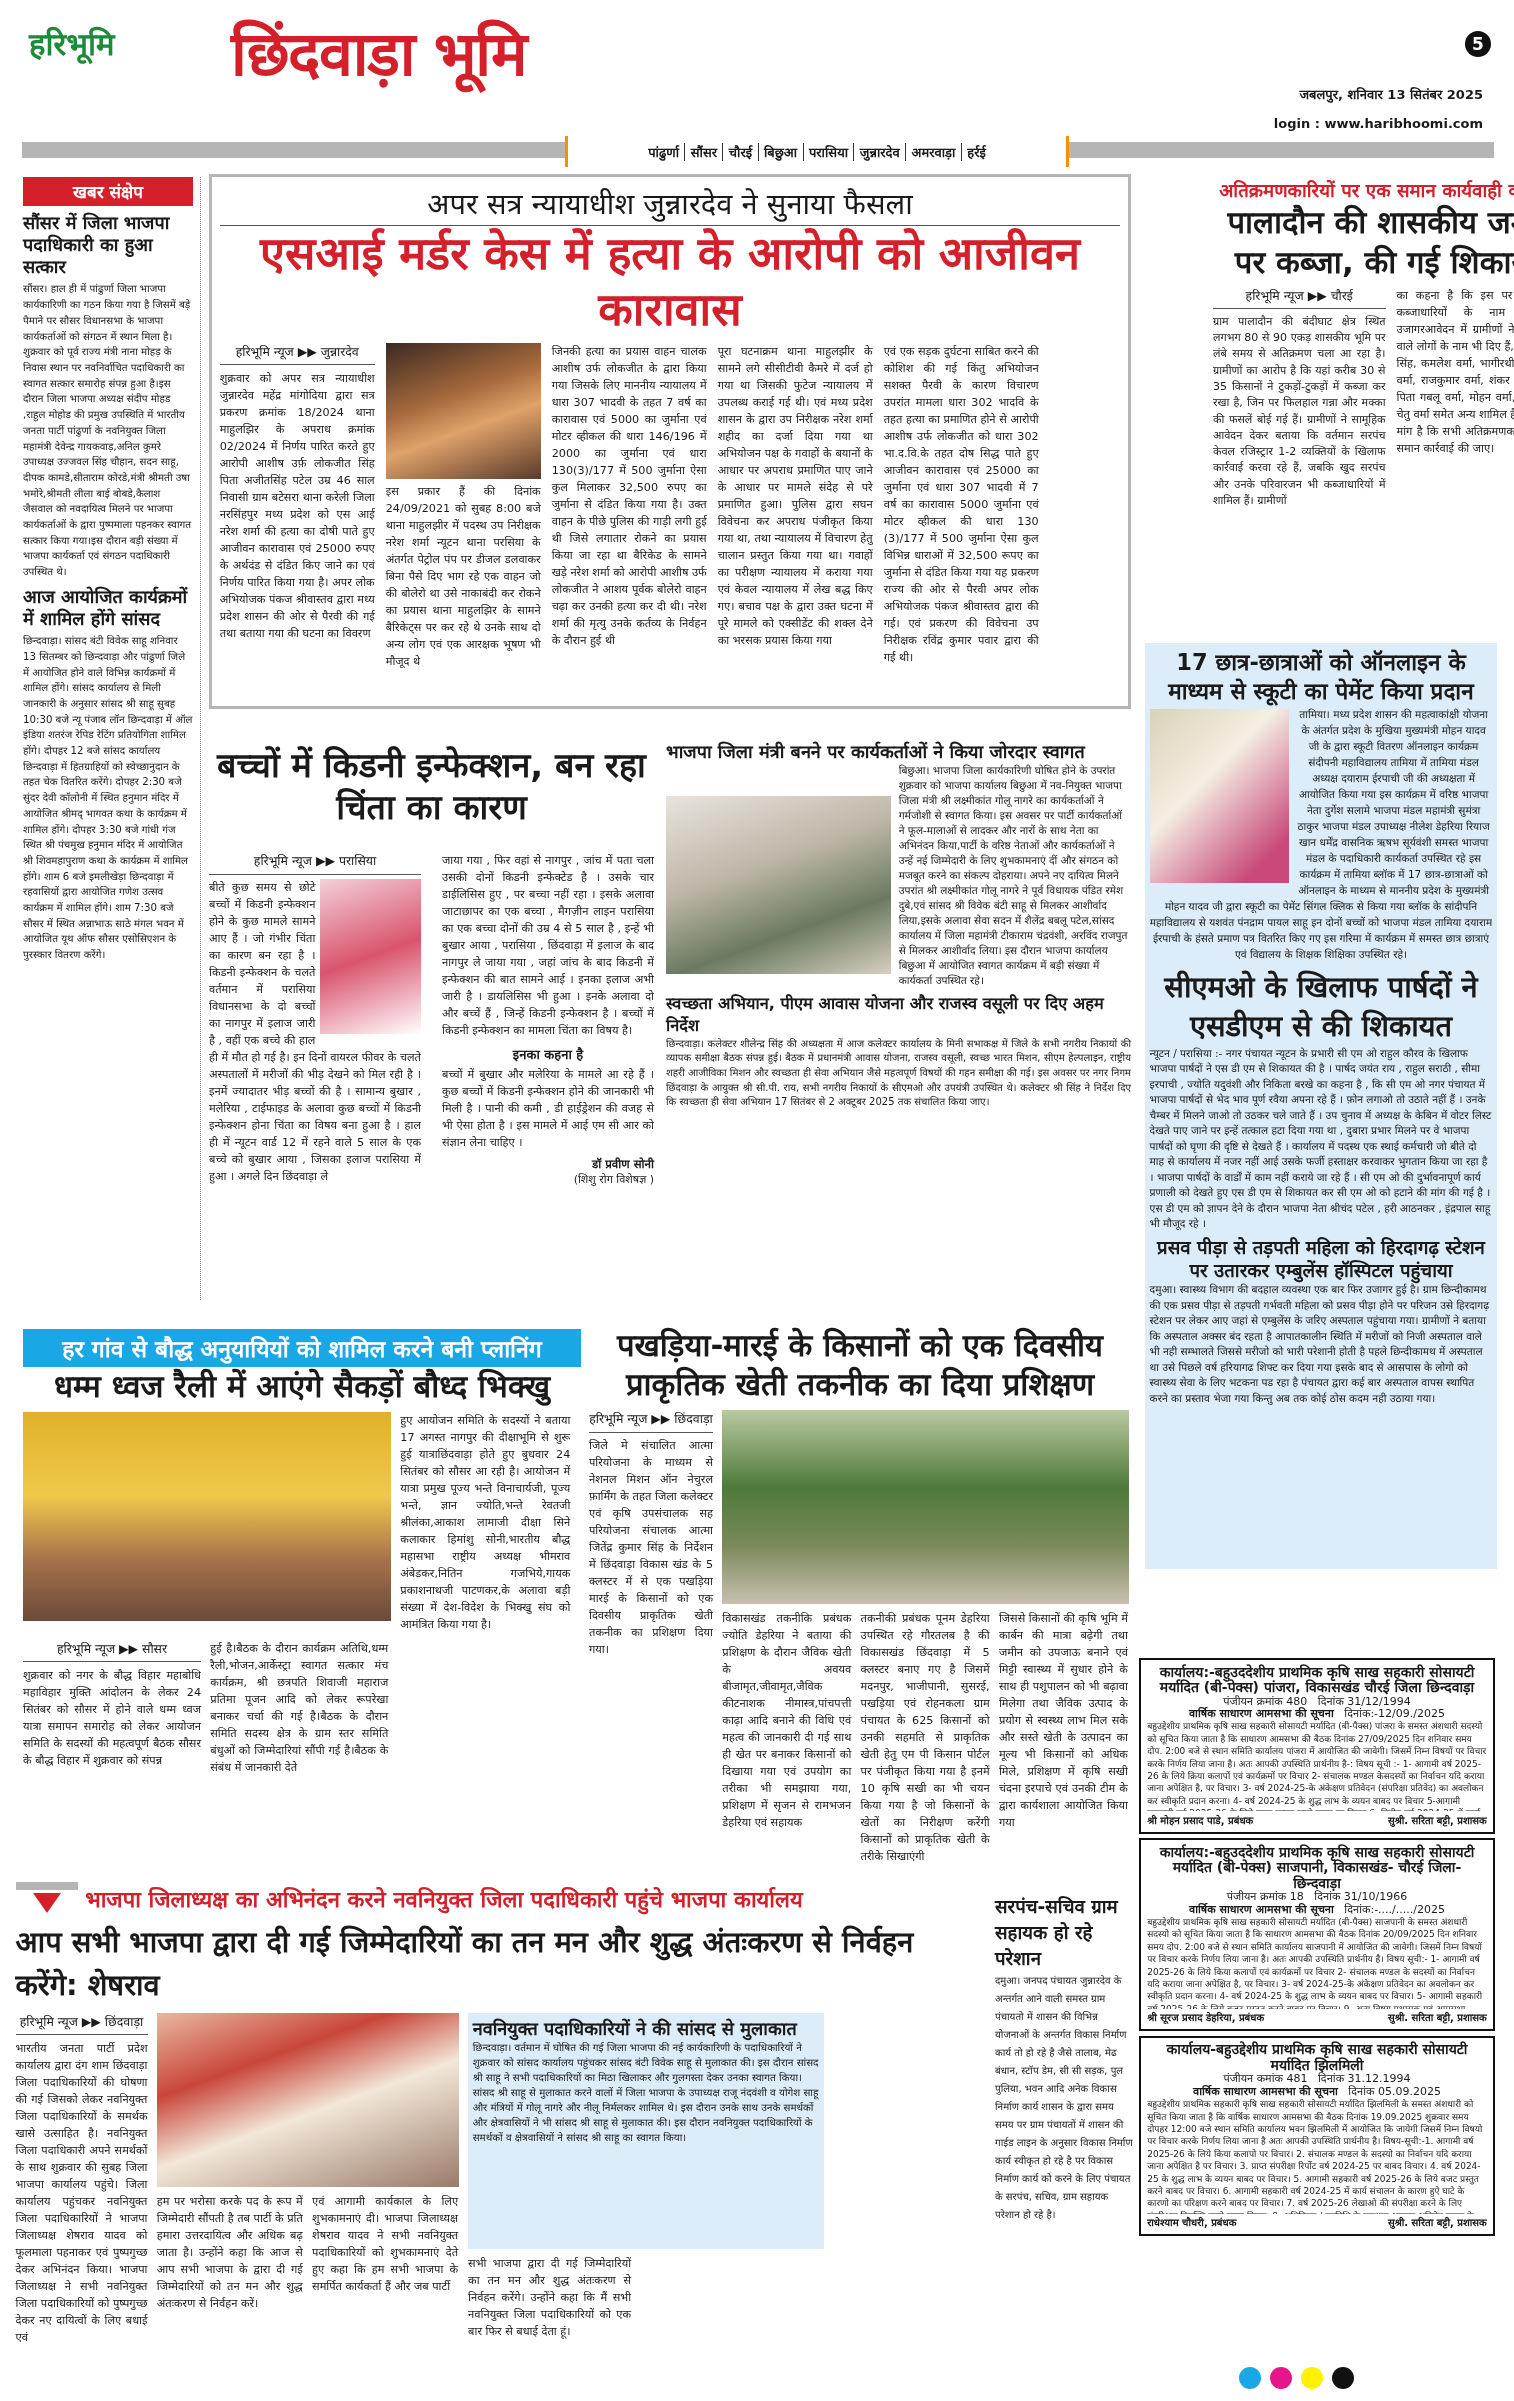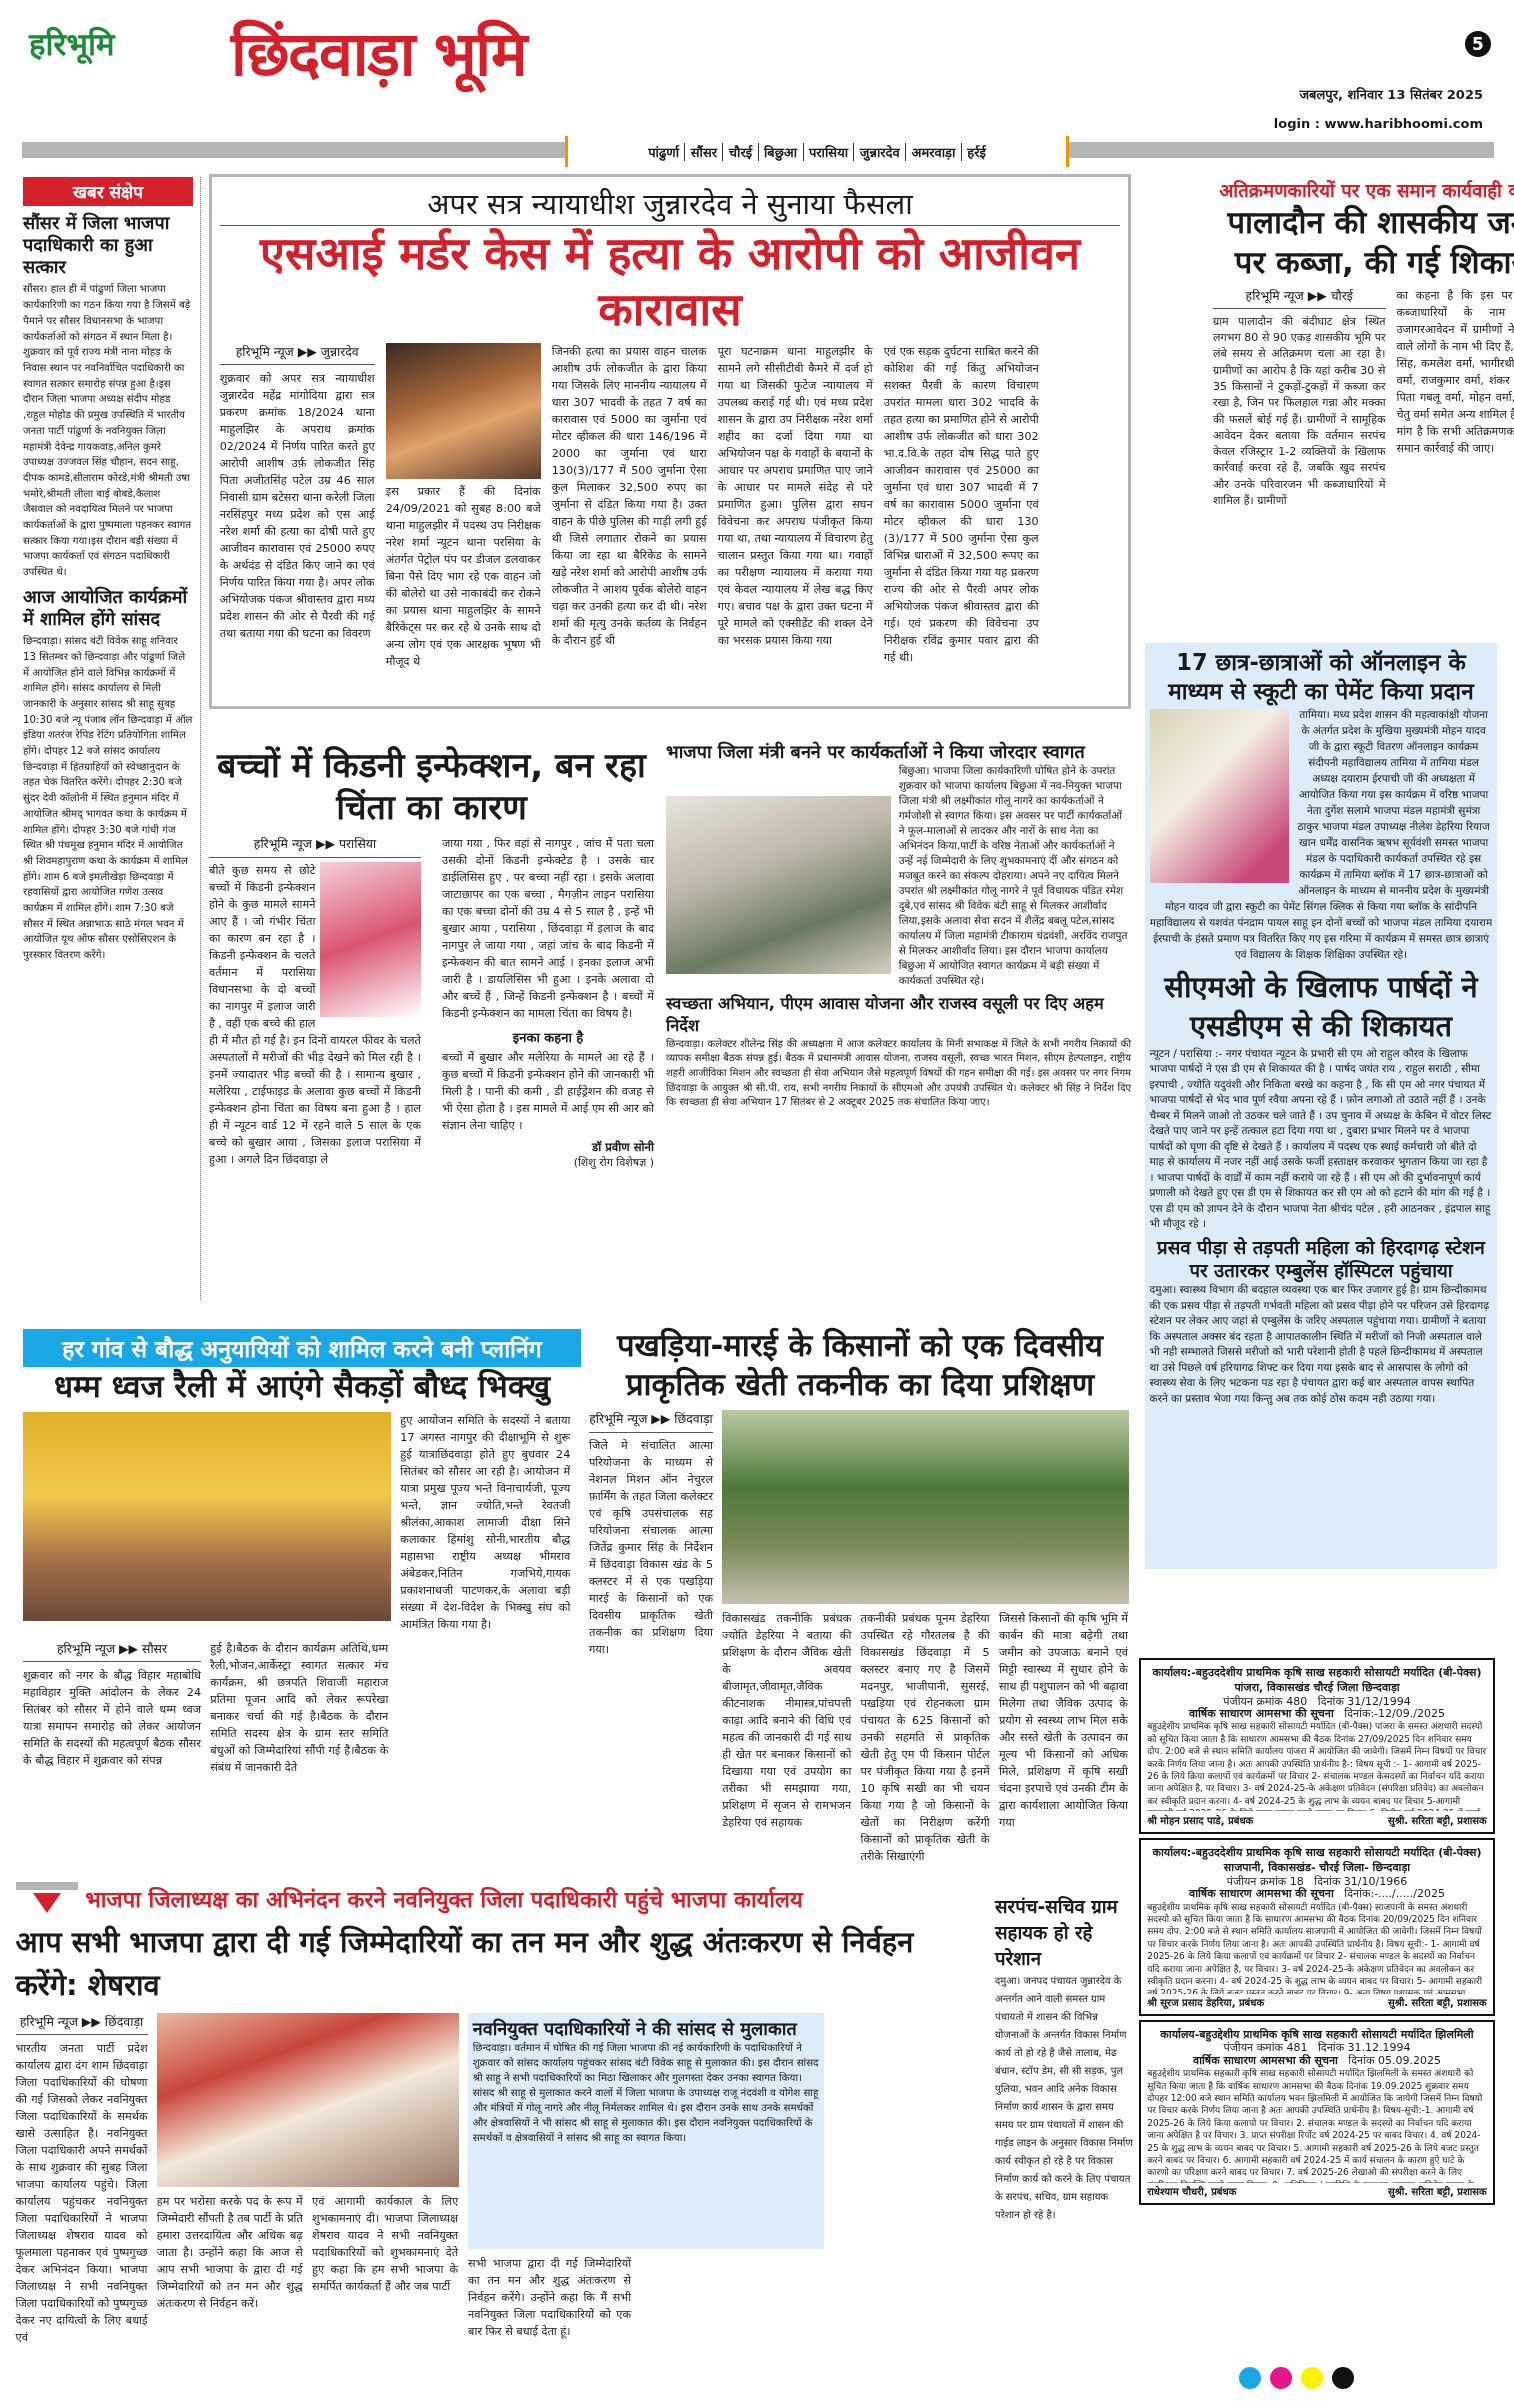--- a/index.html
+++ b/index.html
@@ -15,21 +15,21 @@
 .loc-bar span{font-size:13px;font-weight:bold;padding:0 5.4px;border-right:1.5px solid #333}
 .loc-bar span:last-child{border-right:none}
 .col{font-size:11.2px;line-height:17px;text-align:justify}
 .kicker{background:#d3202a;color:#fff;font-weight:bold;font-size:17px;text-align:center}
 .h-small{font-weight:bold;font-size:21px;line-height:26px}
 .byline{font-size:12.4px;border-bottom:1.5px solid #555;padding-bottom:4.6px;text-align:center}
 .red-head{color:#d3202a;font-weight:bold}
 .box-lb{background:#dcecf8}
 .photo{background:linear-gradient(135deg,#8a6a55,#c9a27f 45%,#6d4a3a);}
 .notice{border:2.3px solid #111;padding:4.6px 6.2px;font-size:9px;line-height:12.4px}
-.notice h4{font-size:11px;text-align:center;line-height:15.5px}
+.notice h4{font-size:14px;text-align:center;line-height:15.5px}
 .notice .c{text-align:center;font-size:11px}
 .sign{display:flex;justify-content:space-between;font-weight:bold;font-size:10px;margin-top:3.1px}
 .vrule{border-left:0.8px dotted #777}
 .dot{border-radius:50%;width:22px;height:22px;position:absolute;top:2367px}
 </style>
 </head>
 <body>
 
 <div class="abs masthead-brand">हरिभूमि</div>
 <div class="abs masthead-title">छिंदवाड़ा भूमि</div>
@@ -94,21 +94,21 @@
     <div style="font-size:10.5px;line-height:16px;text-align:center">तामिया। मध्य प्रदेश शासन की महत्वाकांक्षी योजना के अंतर्गत प्रदेश के मुखिया मुख्यमंत्री मोहन यादव जी के द्वारा स्कूटी वितरण ऑनलाइन कार्यक्रम संदीपनी महाविद्यालय तामिया में तामिया मंडल अध्यक्ष दयाराम ईरपाची जी की अध्यक्षता में आयोजित किया गया इस कार्यक्रम में वरिष्ठ भाजपा नेता दुर्गेश सलामे भाजपा मंडल महामंत्री सुमंत्रा ठाकुर भाजपा मंडल उपाध्यक्ष नीलेश डेहरिया रियाज खान धर्मेंद्र वासनिक ऋषभ सूर्यवंशी समस्त भाजपा मंडल के पदाधिकारी कार्यकर्ता उपस्थित रहे इस कार्यक्रम में तामिया ब्लॉक में 17 छात्र-छात्राओं को ऑनलाइन के माध्यम से माननीय प्रदेश के मुख्यमंत्री मोहन यादव जी द्वारा स्कूटी का पेमेंट सिंगल क्लिक से किया गया ब्लॉक के सांदीपनि महाविद्यालय से यशवंत पंनद्राम पायल साहू इन दोनों बच्चों को भाजपा मंडल तामिया दयाराम ईरपाची के हंसते प्रमाण पत्र वितरित किए गए इस गरिमा में कार्यक्रम में समस्त छात्र छात्राएं एवं विद्यालय के शिक्षक शिक्षिका उपस्थित रहे।</div>
   </div>
   <div style="font-size:29px;font-weight:bold;text-align:center;line-height:39px;margin-top:6.2px">सीएमओ के खिलाफ पार्षदों ने एसडीएम से की शिकायत</div>
   <div style="font-size:10.5px;line-height:15.5px">न्यूटन / परासिया :- नगर पंचायत न्यूटन के प्रभारी सी एम ओ राहुल कौरव के खिलाफ भाजपा पार्षदों ने एस डी एम से शिकायत की है । पार्षद जयंत राय , राहुल सराठी , सीमा इरपाची , ज्योति यदुवंशी और निकिता बरखे का कहना है , कि सी एम ओ नगर पंचायत में भाजपा पार्षदों से भेद भाव पूर्ण रवैया अपना रहे हैं । फ़ोन लगाओ तो उठाते नहीं हैं । उनके चैम्बर में मिलने जाओ तो उठकर चले जाते हैं । उप चुनाव में अध्यक्ष के केबिन में वोटर लिस्ट देखते पाए जाने पर इन्हें तत्काल हटा दिया गया था , दुबारा प्रभार मिलने पर वे भाजपा पार्षदों को घृणा की दृष्टि से देखते हैं । कार्यालय में पदस्थ एक स्थाई कर्मचारी जो बीते दो माह से कार्यालय में नजर नहीं आई उसके फर्जी हस्ताक्षर करवाकर भुगतान किया जा रहा है । भाजपा पार्षदों के वार्डों में काम नहीं कराये जा रहे हैं । सी एम ओ की दुर्भावनापूर्ण कार्य प्रणाली को देखते हुए एस डी एम से शिकायत कर सी एम ओ को हटाने की मांग की गई है । एस डी एम को ज्ञापन देने के दौरान भाजपा नेता श्रीचंद पटेल , हरी आठनकर , इंद्रपाल साहू भी मौजूद रहे ।</div>
   <div style="font-size:18.6px;font-weight:bold;text-align:center;line-height:23px;margin-top:4.6px">प्रसव पीड़ा से तड़पती महिला को हिरदागढ़ स्टेशन पर उतारकर एम्बुलेंस हॉस्पिटल पहुंचाया</div>
   <div style="font-size:10.5px;line-height:15.5px">दमुआ। स्वास्थ्य विभाग की बदहाल व्यवस्था एक बार फिर उजागर हुई है। ग्राम छिन्दीकामथ की एक प्रसव पीड़ा से तड़पती गर्भवती महिला को प्रसव पीड़ा होने पर परिजन उसे हिरदागढ़ स्टेशन पर लेकर आए जहां से एम्बुलेंस के जरिए अस्पताल पहुंचाया गया। ग्रामीणों ने बताया कि अस्पताल अक्सर बंद रहता है आपातकालीन स्थिति में मरीजों को निजी अस्पताल वाले भी नही सम्भालते जिससे मरीजो को भारी परेशानी होती है पहले छिन्दीकामथ में अस्पताल था उसे पिछले वर्ष हरियागढ शिफ्ट कर दिया गया इसके बाद से आसपास के लोगो को स्वास्थ्य सेवा के लिए भटकना पड रहा है पंचायत द्वारा कई बार अस्पताल वापस स्थापित करने का प्रस्ताव भेजा गया किन्तु अब तक कोई ठोस कदम नही उठाया गया।</div>
 </div>
 
 <div class="abs" style="left:209px;top:744px;width:445px">
   <div style="font-size:34px;font-weight:bold;text-align:center;line-height:42px">बच्चों में किडनी इन्फेक्शन, बन रहा चिंता का कारण</div>
-  <div style="display:flex;gap:21px;margin-top:7px">
+  <div style="display:flex;gap:21px;margin-top:24px">
     <div style="width:217px">
       <div class="byline">हरिभूमि न्यूज ▶▶ परासिया</div>
       <div style="overflow:hidden;margin-top:4.6px">
         <div class="photo" style="float:right;width:101px;height:155px;margin:0 0 3.1px 4.6px;background:linear-gradient(160deg,#f3d0d8,#d9546e 50%,#ffffff)"></div>
         <div class="col">बीते कुछ समय से छोटे बच्चों में किडनी इन्फेक्शन होने के कुछ मामले सामने आए हैं । जो गंभीर चिंता का कारण बन रहा है । किडनी इन्फेक्शन के चलते वर्तमान में परासिया विधानसभा के दो बच्चों का नागपुर में इलाज जारी है , वहीं एक बच्चे की हाल ही में मौत हो गई है। इन दिनों वायरल फीवर के चलते अस्पतालों में मरीजों की भीड़ देखने को मिल रही है । इनमें ज्यादातर भीड़ बच्चों की है । सामान्य बुखार , मलेरिया , टाईफाइड के अलावा कुछ बच्चों में किडनी इन्फेक्शन होना चिंता का विषय बना हुआ है । हाल ही में न्यूटन वार्ड 12 में रहने वाले 5 साल के एक बच्चे को बुखार आया , जिसका इलाज परासिया में हुआ । अगले दिन छिंदवाड़ा ले</div>
       </div>
     </div>
     <div style="width:217px">
       <div class="col">जाया गया , फिर वहां से नागपुर , जांच में पता चला उसकी दोनों किडनी इन्फेक्टेड है । उसके चार डाईलिसिस हुए , पर बच्चा नहीं रहा । इसके अलावा जाटाछापर का एक बच्चा , मैगज़ीन लाइन परासिया का एक बच्चा दोनों की उम्र 4 से 5 साल है , इन्हें भी बुखार आया , परासिया , छिंदवाड़ा में इलाज के बाद नागपुर ले जाया गया , जहां जांच के बाद किडनी में इन्फेक्शन की बात सामने आई । इनका इलाज अभी जारी है । डायलिसिस भी हुआ । इनके अलावा दो और बच्चें हैं , जिन्हें किडनी इन्फेक्शन है । बच्चों में किडनी इन्फेक्शन का मामला चिंता का विषय है।</div>
       <div style="font-weight:bold;text-align:center;font-size:13px;margin:6.2px 0 3.1px">इनका कहना है</div>

